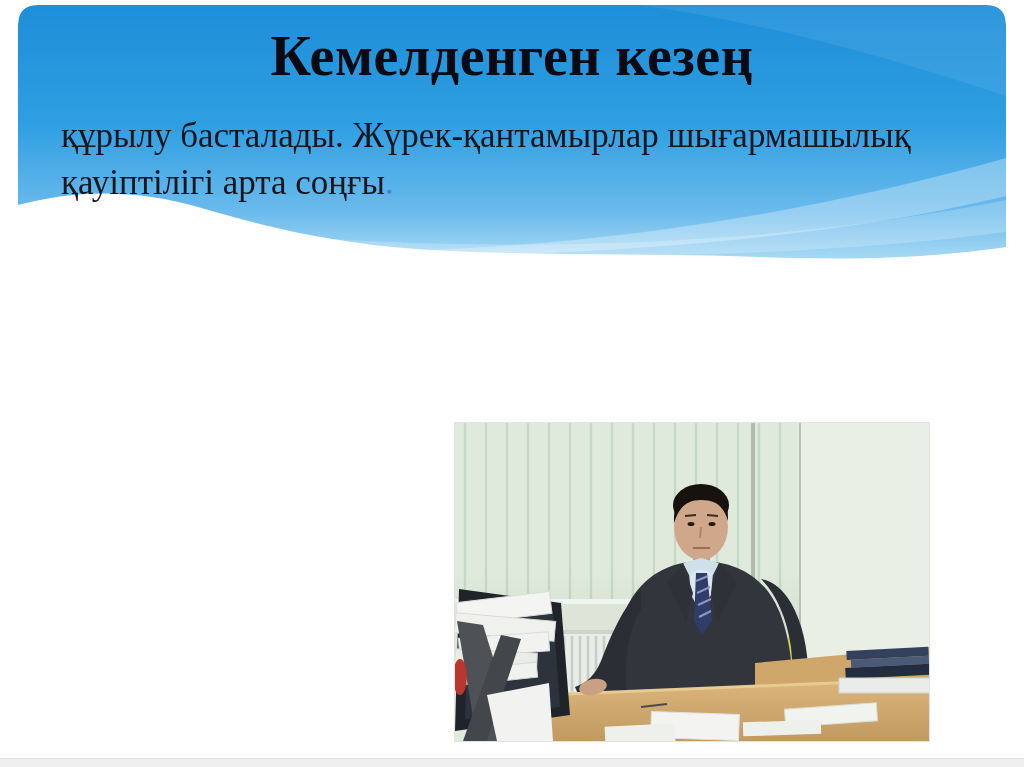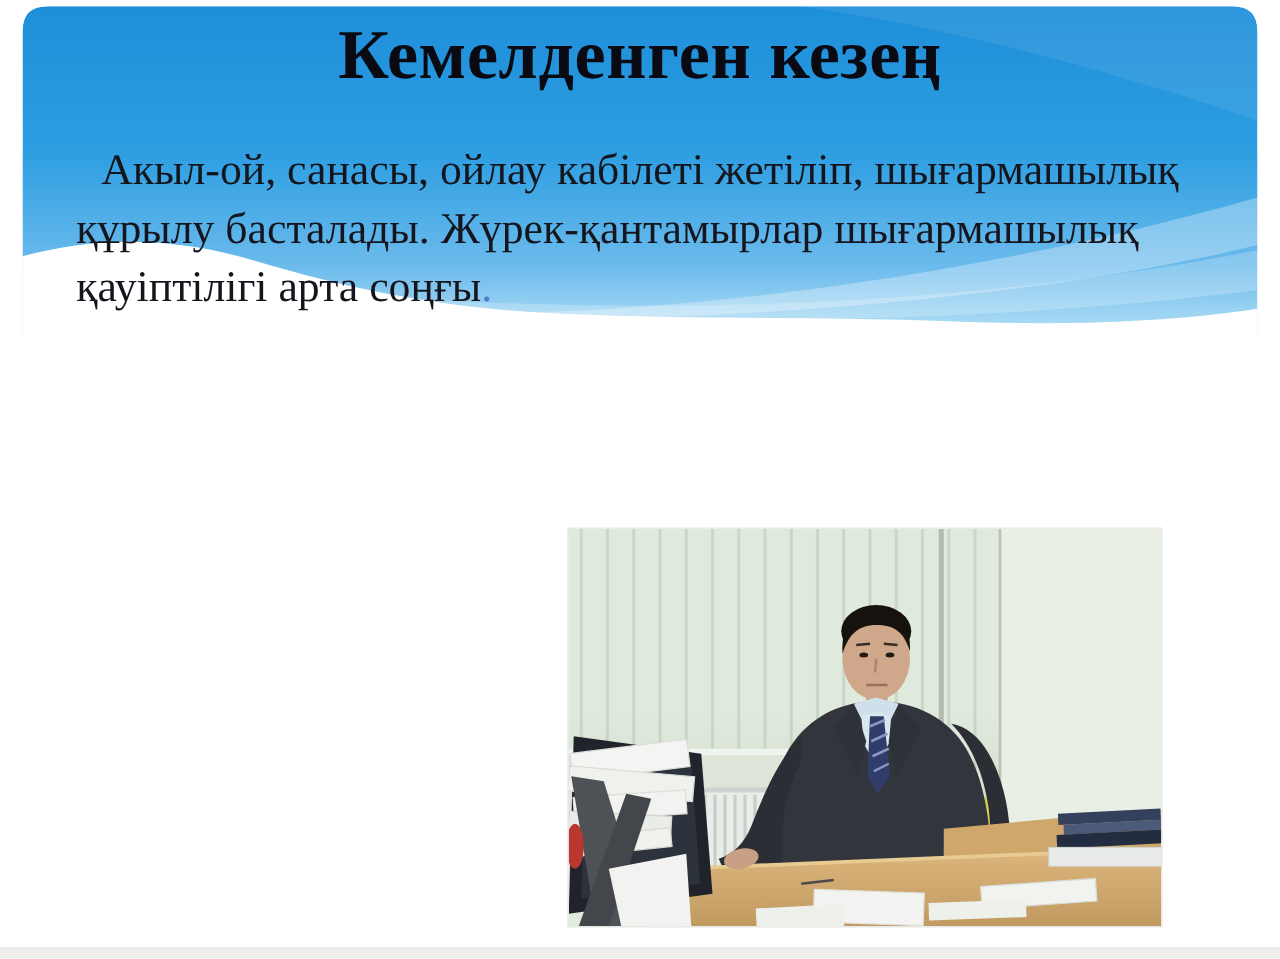--- a/index.html
+++ b/index.html
@@ -3,21 +3,21 @@
 <meta charset="utf-8">
 <style>
   html,body { margin:0; padding:0; background:#ffffff; }
   .slide {
     position:relative; width:1024px; height:767px;
     background:#ffffff; overflow:hidden;
     font-family:"Liberation Serif", serif;
   }
   .header-svg { position:absolute; top:0; left:0; display:block; }
   .slide-title {
-    position:absolute; top:12px; left:0; width:100%;
+    position:absolute; top:24px; left:0; width:100%;
     text-align:center; font-weight:bold; font-size:56px; line-height:64px;
     color:#0a0a12; letter-spacing:0.5px;
   }
   .body-text {
     position:absolute; top:112px; left:61px;
     font-size:35px; line-height:47px; color:#15151d;
   }
   .body-line { white-space:nowrap; }
   .body-line.first { text-indent:20px; }
   .blue-period { color:#4a7ed0; }
@@ -56,21 +56,20 @@
     <path d="M 20 212 C 90 194 150 194 225 218 C 300 242 360 252 430 255" fill="none" stroke="#b9c9d4" stroke-width="3" opacity="0.7"></path>
 
     <path d="M 18 205 C 75 190 135 188 205 209 C 290 234 360 247 450 251 C 560 256 660 253 760 257 C 860 261 940 257 1006 247 L 1006 300 L 18 300 Z" fill="#ffffff"></path>
 
     <path d="M 0 0 H 1024 V 300 H 1006 V 25 Q 1006 5 986 5 H 38 Q 18 5 18 25 V 300 H 0 Z" fill="#ffffff"></path>
   </svg>
 
   <div class="slide-title">Кемелденген кезең</div>
 
   <div class="body-text">
-    <div class="body-line first">Акыл-ой, санасы, ойлау кабілеті жетіліп, шығармашылық</div>
     <div class="body-line">құрылу басталады. Жүрек-қантамырлар шығармашылық</div>
     <div class="body-line"><span>қауіптілігі арта соңғы</span><span class="blue-period">.</span></div>
   </div>
 
   <div class="photo-frame">
     <svg width="474" height="318" viewBox="0 0 474 318" aria-hidden="true">
       <defs>
         <linearGradient id="gShade" x1="0" y1="0" x2="0" y2="1">
           <stop offset="0" stop-color="#8ca08c" stop-opacity="0"></stop>
           <stop offset="1" stop-color="#8ca08c" stop-opacity="0.25"></stop>

